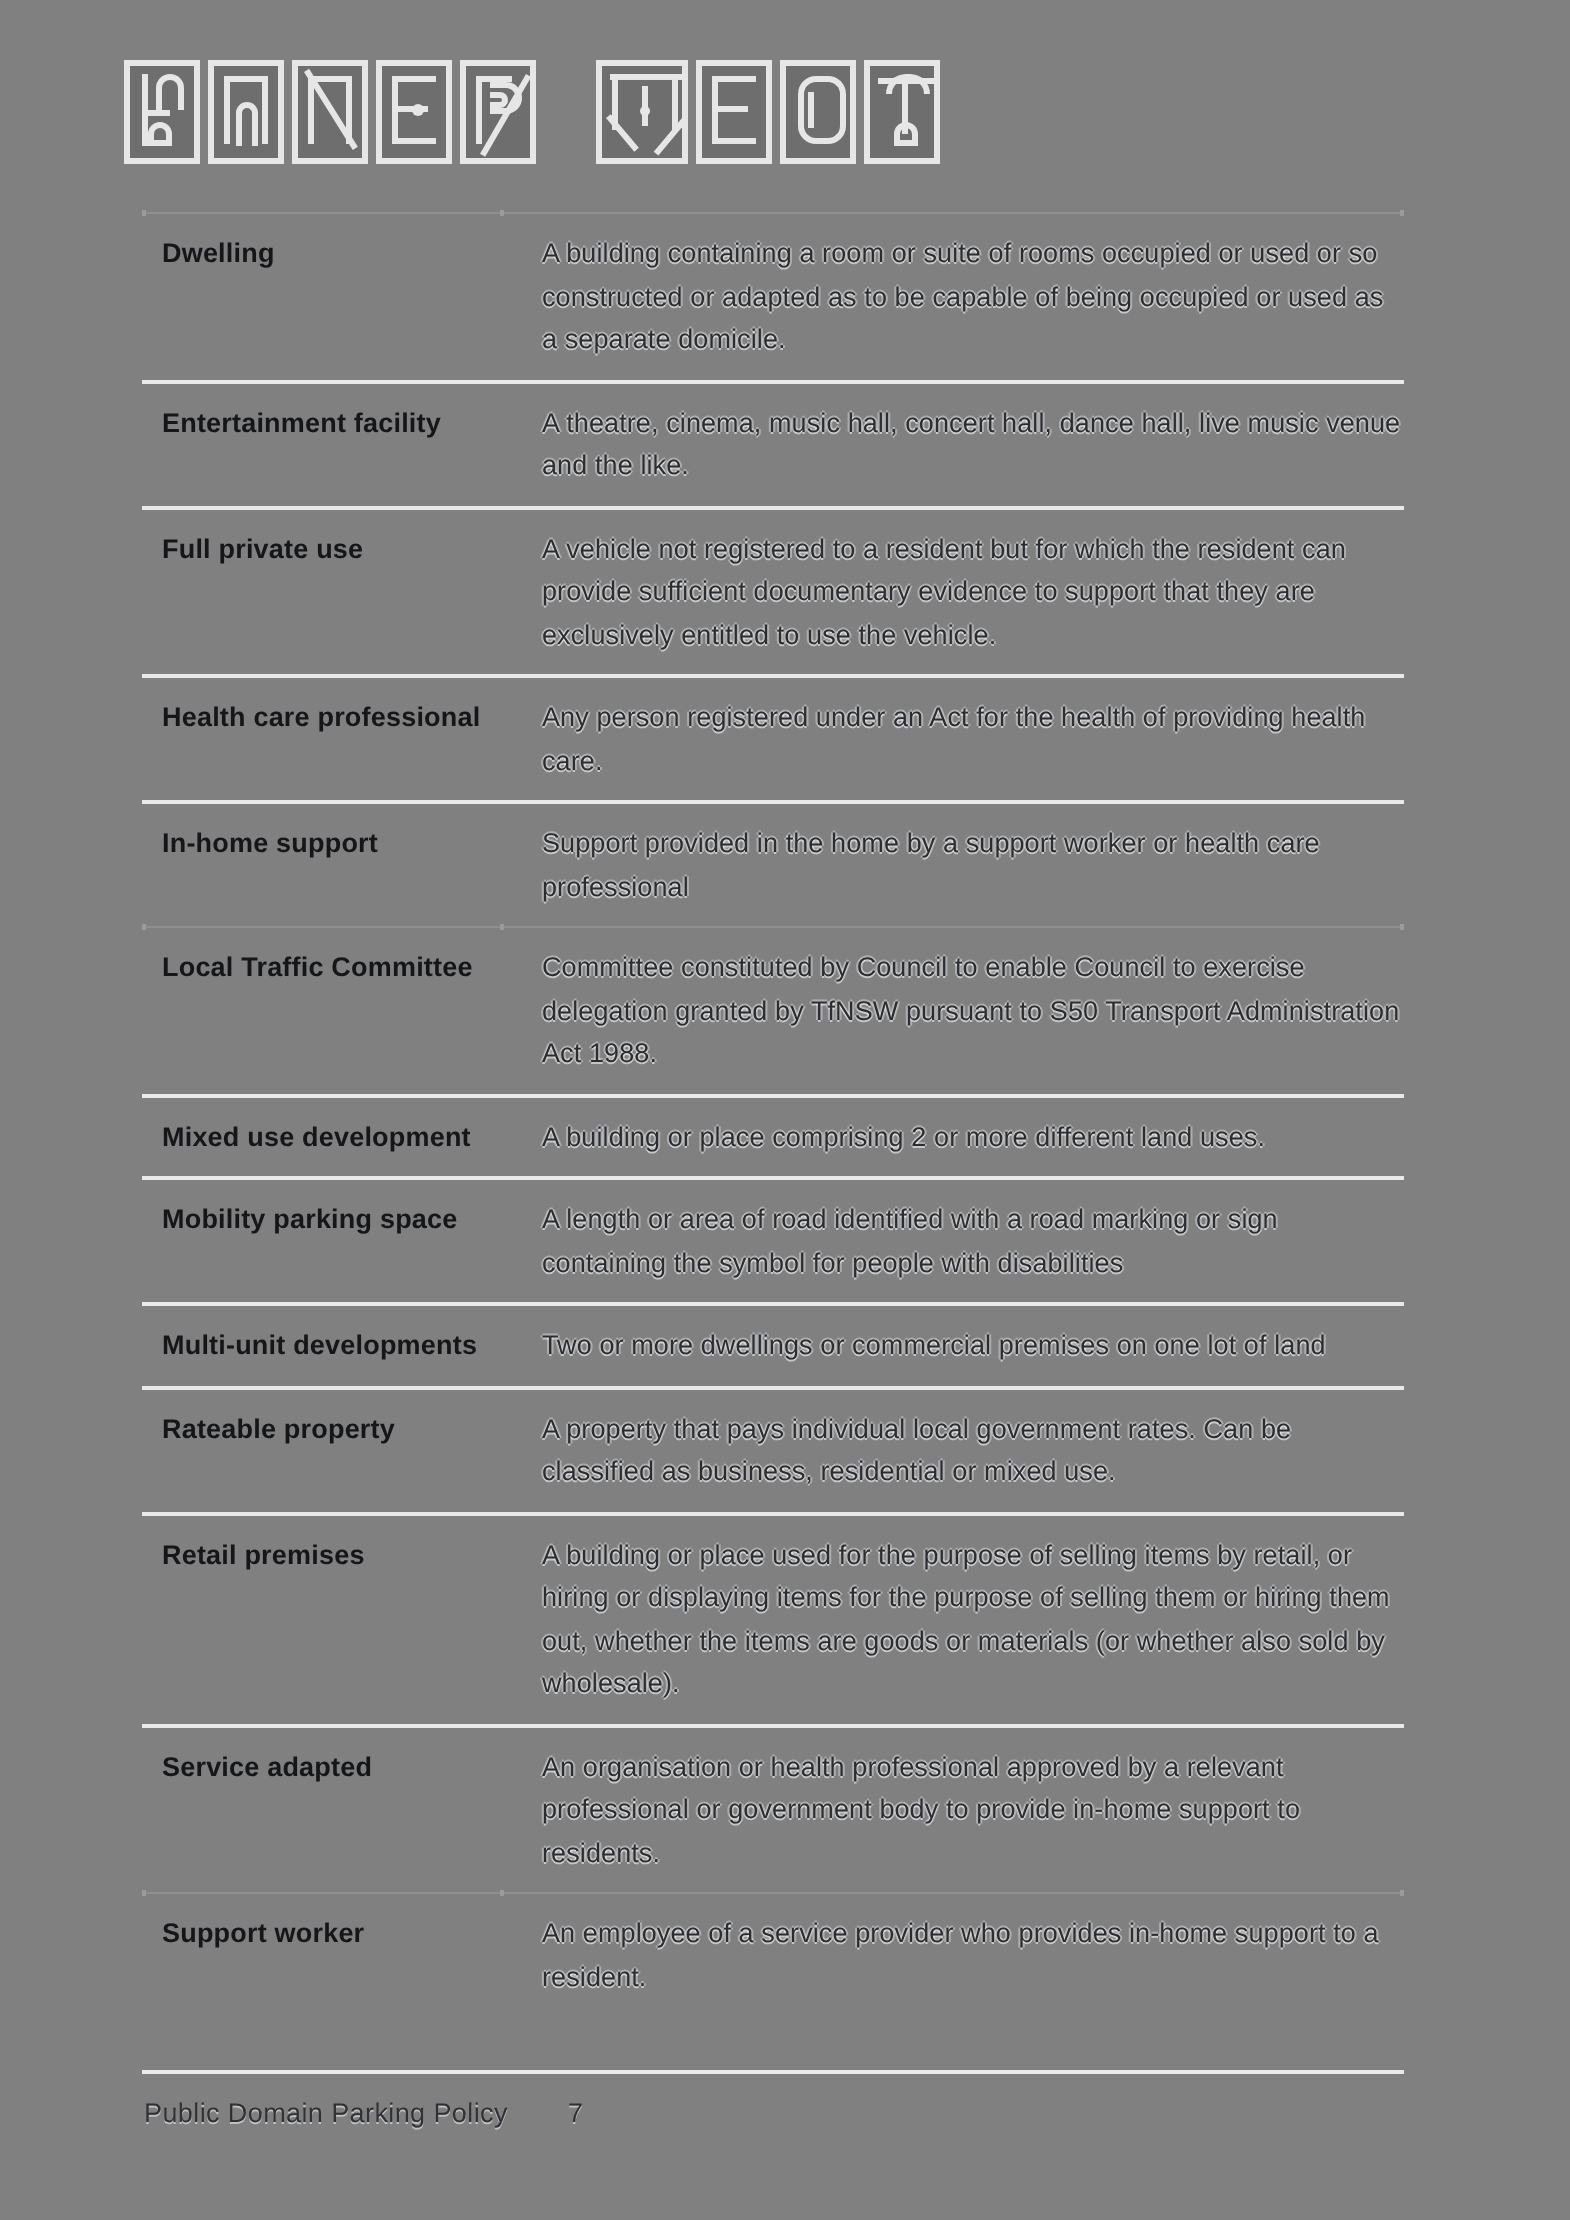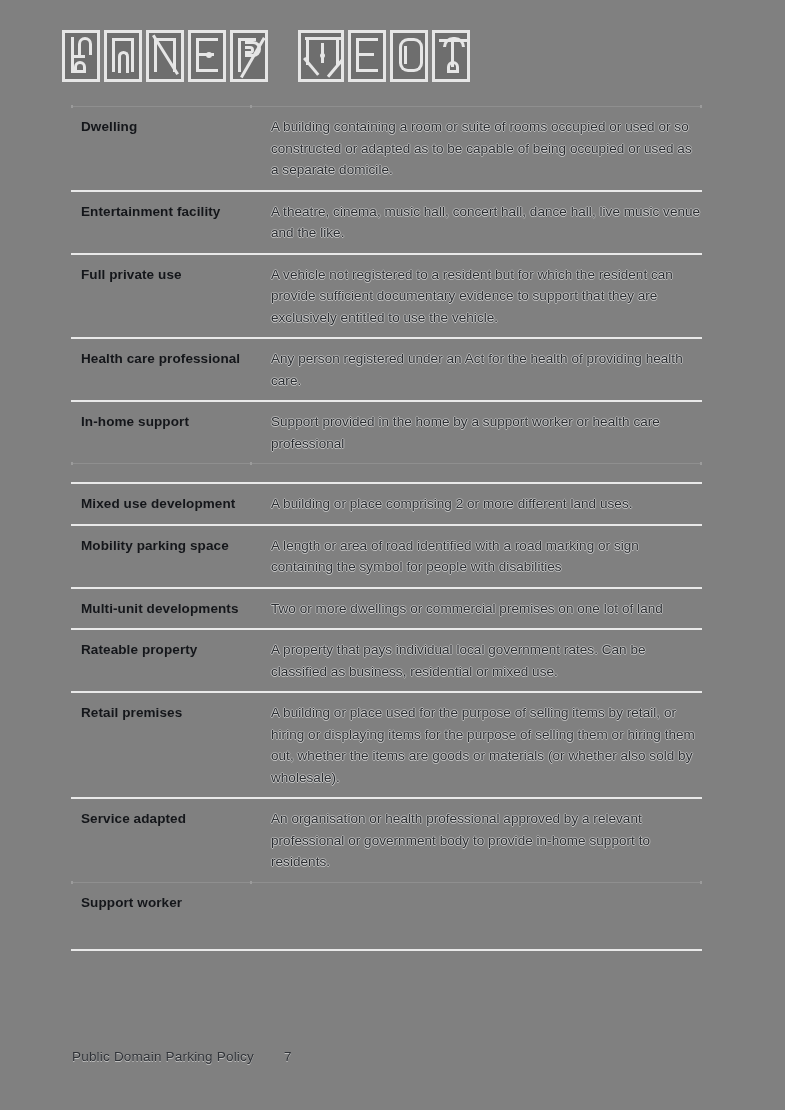--- a/index.html
+++ b/index.html
@@ -318,20 +318,22 @@
     </div>
     <div class="rule-wrap">
       <div class="rule faint">
           <i class="tick t1"></i>
           <i class="tick t2"></i>
           <i class="tick t3"></i>
         </div>
     </div>
 
     <div class="row">
+      <div class="term">Local Traffic Committee</div>
+      <div class="definition">Committee constituted by Council to enable Council to exercise delegation granted by TfNSW pursuant to S50 Transport Administration Act 1988.</div>
     </div>
     <div class="rule"></div>
 
     <div class="row">
       <div class="term">Mixed use development</div>
       <div class="definition">A building or place comprising 2 or more different land uses.</div>
     </div>
     <div class="rule"></div>
 
     <div class="row">
@@ -365,20 +367,21 @@
     <div class="rule-wrap">
       <div class="rule faint">
           <i class="tick t1"></i>
           <i class="tick t2"></i>
           <i class="tick t3"></i>
         </div>
     </div>
 
     <div class="row">
       <div class="term">Support worker</div>
+      <div class="definition">An employee of a service provider who provides in-home support to a resident.</div>
     </div>
 
     <div class="tail-space"></div>
     <div class="rule"></div>
 
   </div>
 
   <div class="footer">
     <span>Public Domain Parking Policy</span>
     <span class="footer-page">7</span>

